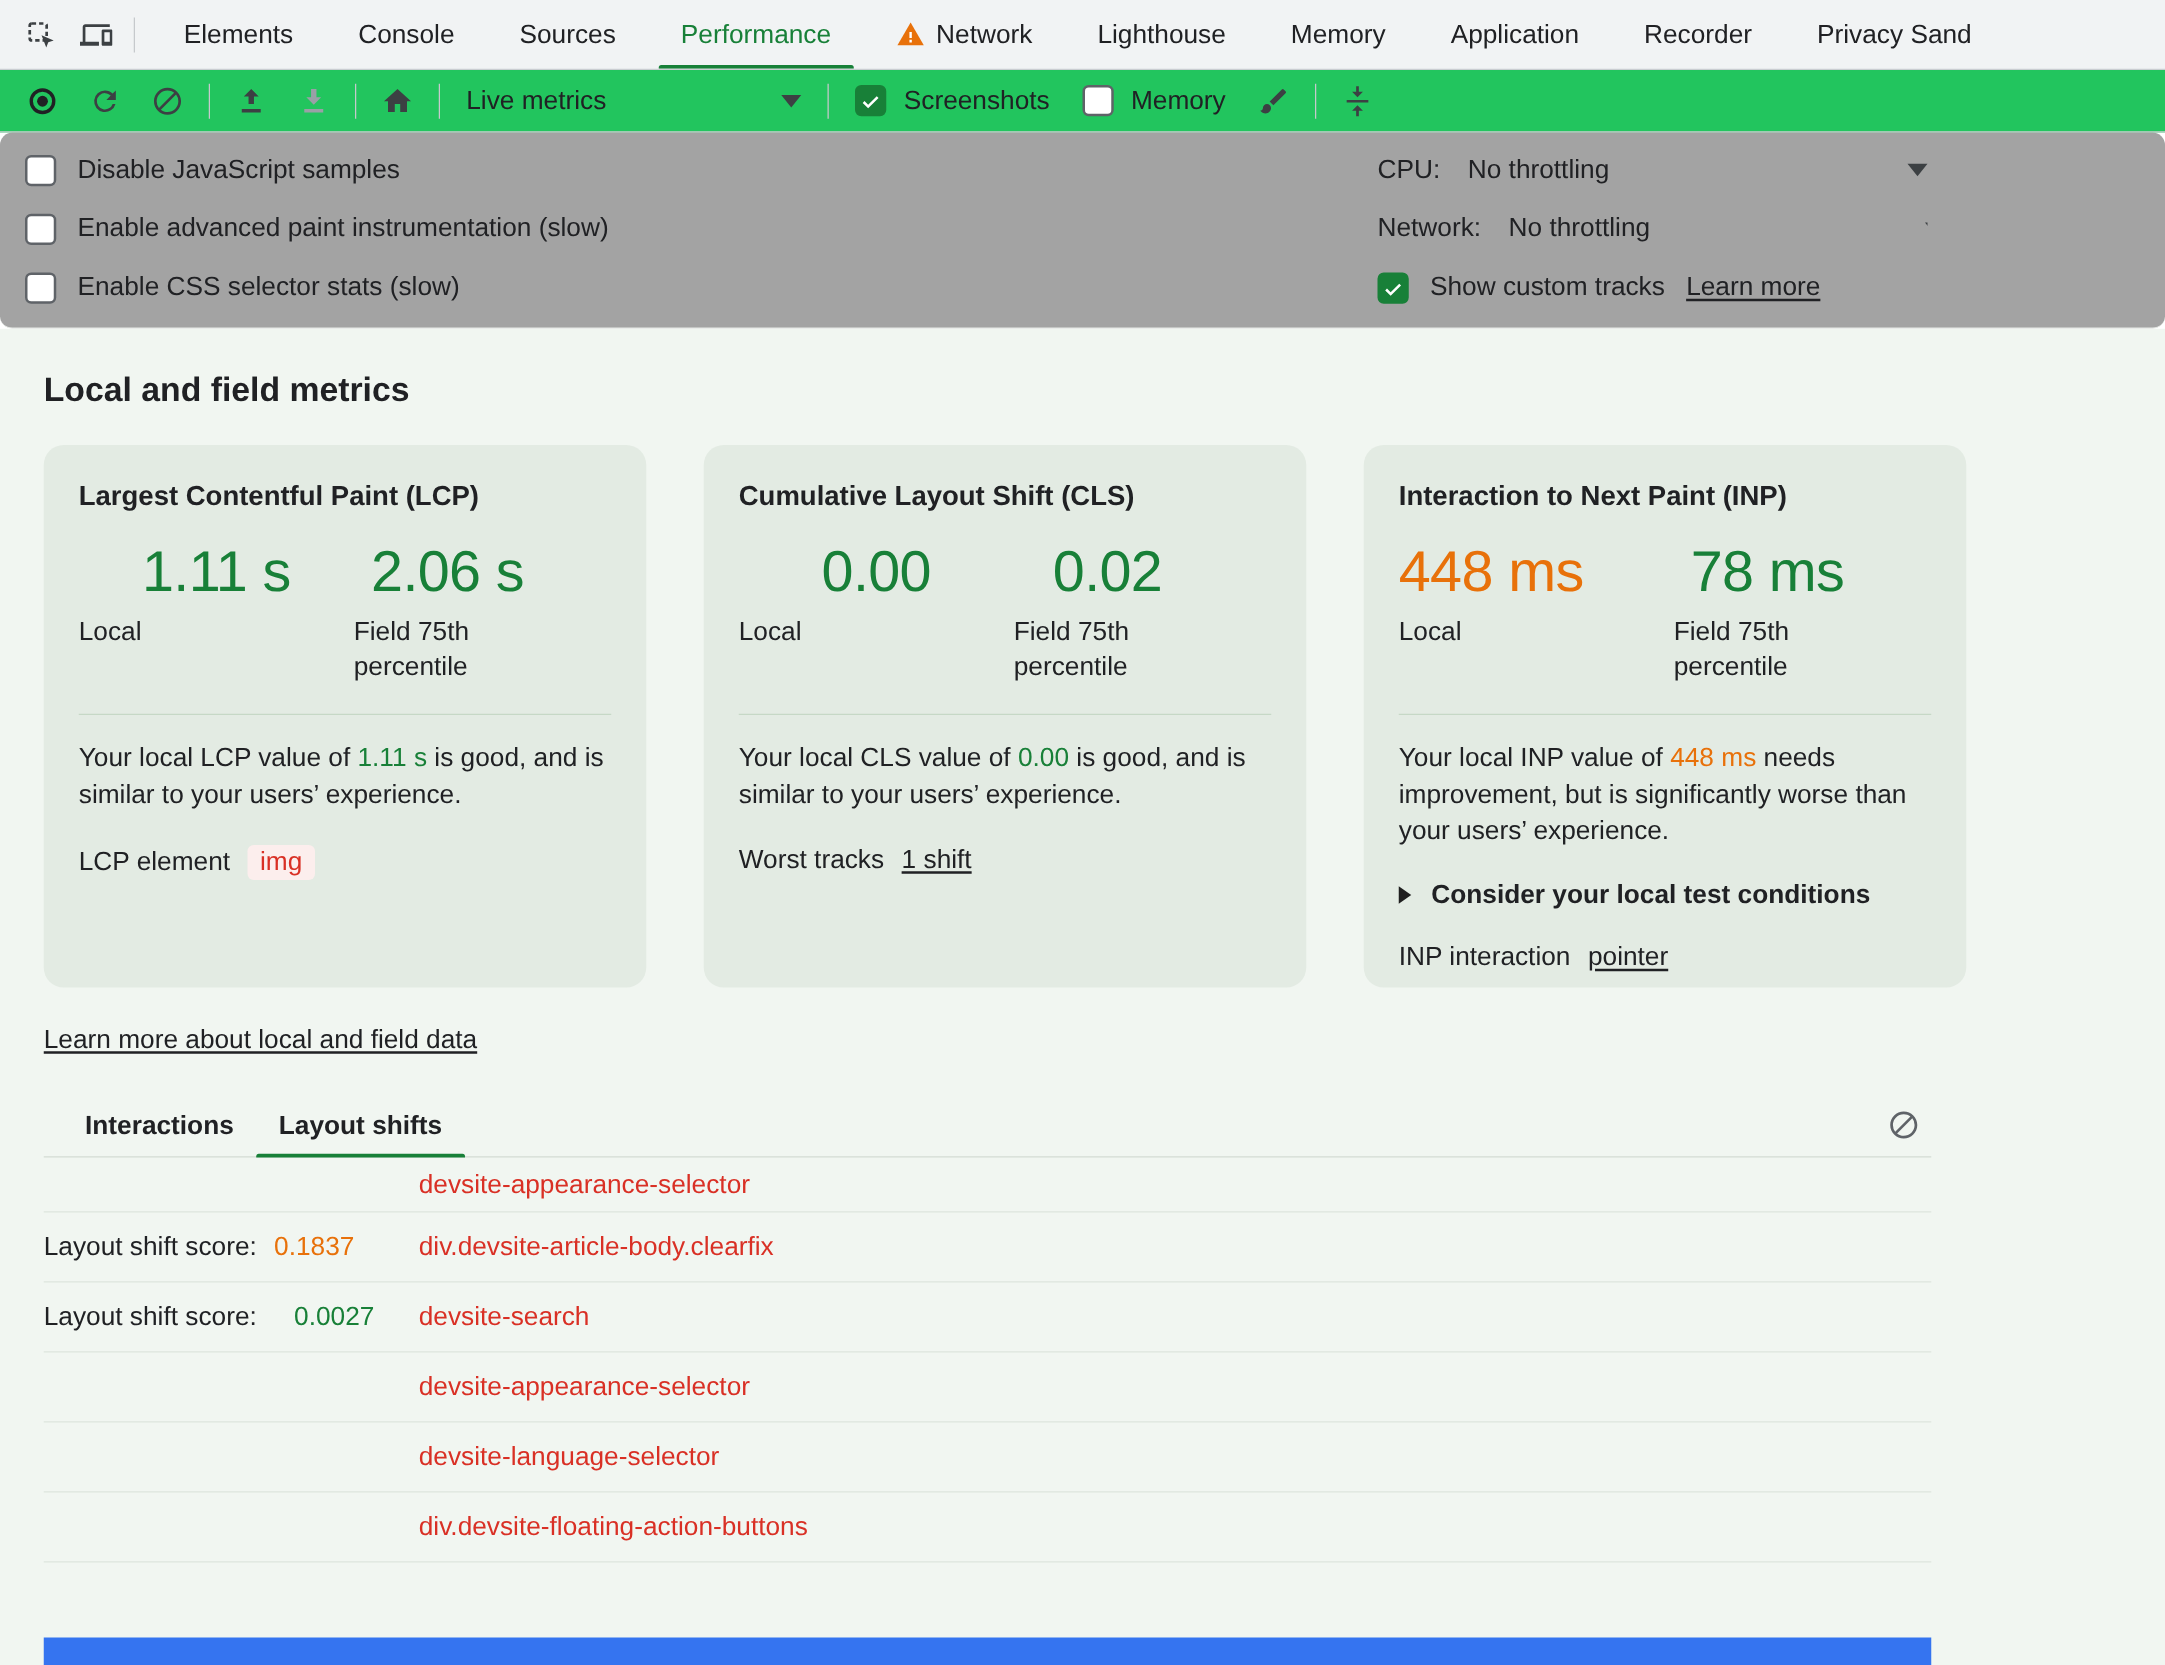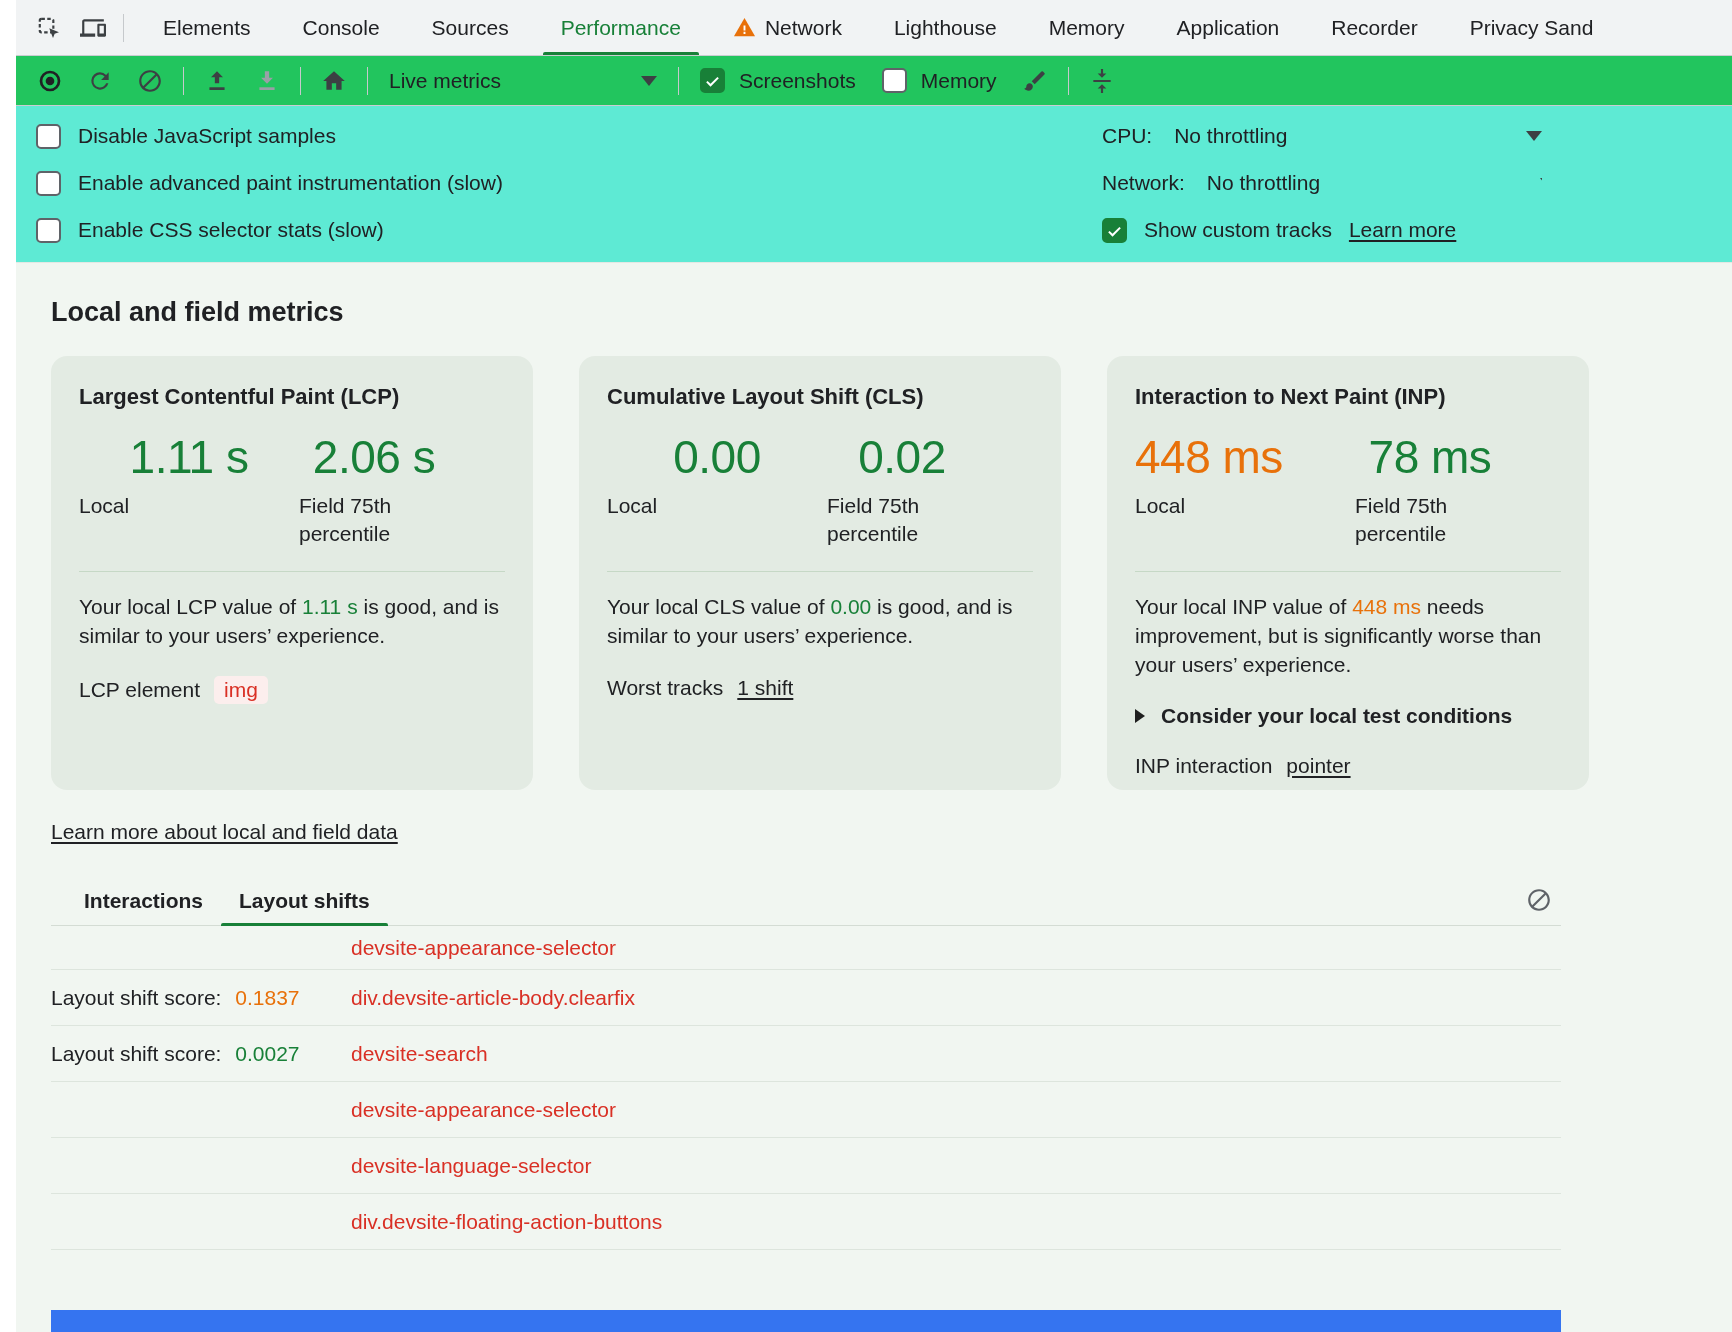--- a/index.html
+++ b/index.html
@@ -1,21 +1,21 @@
 <!DOCTYPE html>
 <html><head>
 <meta charset="utf-8">
 <style>
   * { margin:0; padding:0; box-sizing:border-box; }
   html,body { width:1732px; height:1332px; }
   body {
     font-family:"Liberation Sans","DejaVu Sans",sans-serif;
     font-size:21px; color:#202124; background:#fff; overflow:hidden;
   }
-  .devtools { width:100%; height:100%; display:flex; flex-direction:column;padding-left:16px; }
+  .devtools { width:100%; height:100%; display:flex; flex-direction:column; }
 
   
   .tabbar { height:56px; background:#f1f3f4; border-bottom:1px solid #cacdd1;
             display:flex; align-items:stretch; flex:0 0 auto; }
   .tb-left { display:flex; align-items:center; padding:0 6px 0 12px; gap:2px; }
   .icon-btn { width:42px; height:40px; display:flex; align-items:center; justify-content:center;
               background:none; border:none; cursor:pointer; border-radius:4px; }
   .icon-btn svg { width:26px; height:26px; }
   .vsep { width:1px; height:28px; background:#c6c9cc; margin:0 7px; align-self:center; flex:0 0 auto; }
   .tabs { display:flex; align-items:stretch; overflow:hidden; flex:1; }
@@ -35,22 +35,22 @@
   .caret { width:0; height:0; border-left:8px solid transparent; border-right:8px solid transparent;
            border-top:10px solid #3c4043; flex:0 0 auto; }
   .cb { width:25px; height:25px; border:2px solid #5f6368; border-radius:5px; background:#fff;
         flex:0 0 auto; position:relative; cursor:pointer; }
   .cb.checked { background:#188038; border-color:#188038; }
   .cb svg { position:absolute; inset:1px; }
   .cb-row { display:flex; align-items:center; gap:14px;text-align:right; }
   .tb-check { padding:0 12px; }
 
   
-  .options { background:#5eead4; padding:14px 190px 16px 20px; display:flex;
-             justify-content:space-between; flex:0 0 auto; border-bottom:1px solid #e4e8e4; }
+  .options { background:#a3a3a3; padding:14px 190px 16px 20px; display:flex;
+             justify-content:space-between; flex:0 0 auto; border-bottom:1px solid #e4e8e4;border-radius:10px; }
   .opt-col { display:flex; flex-direction:column; gap:15px; }
   .opt-row { display:flex; align-items:center; gap:17px; height:32px; }
   .opt-right { width:440px; }
   .throttle { display:flex; align-items:center; width:100%; }
   .throttle .t-label { flex:0 0 auto; margin-right:22px; }
   .throttle .t-value { flex:0 0 auto; }
   .throttle .spacer { flex:1; }
   .clip { overflow:hidden; }
   .caret-off { margin-right:-14px; }
   .link { text-decoration:underline; text-underline-offset:3px; color:#202124; cursor:pointer; }
@@ -355,21 +355,21 @@
       <div class="log-row">
         <div class="cell-score">
           <span>Layout shift score:</span>
           <span class="score-warn" style="margin-left:8px;">0.1837</span>
         </div>
         <span class="node-link">div.devsite-article-body.clearfix</span>
       </div>
       <div class="log-row">
         <div class="cell-score">
           <span>Layout shift score:</span>
-          <span class="score-good" style="margin-left:8px;">0.0027</span>
+          <span class="score-good" style="margin-left:24px;">0.0027</span>
         </div>
         <span class="node-link">devsite-search</span>
       </div>
       <div class="log-row">
         <div class="cell-score"></div>
         <span class="node-link">devsite-appearance-selector</span>
       </div>
       <div class="log-row">
         <div class="cell-score"></div>
         <span class="node-link">devsite-language-selector</span>

